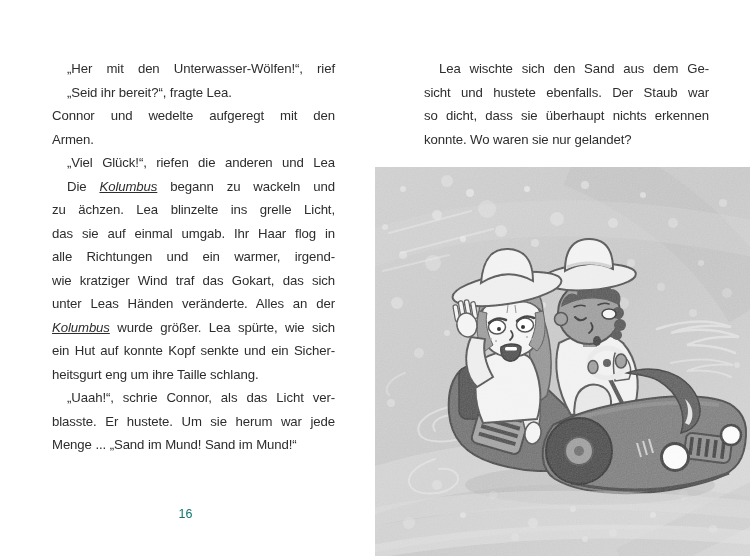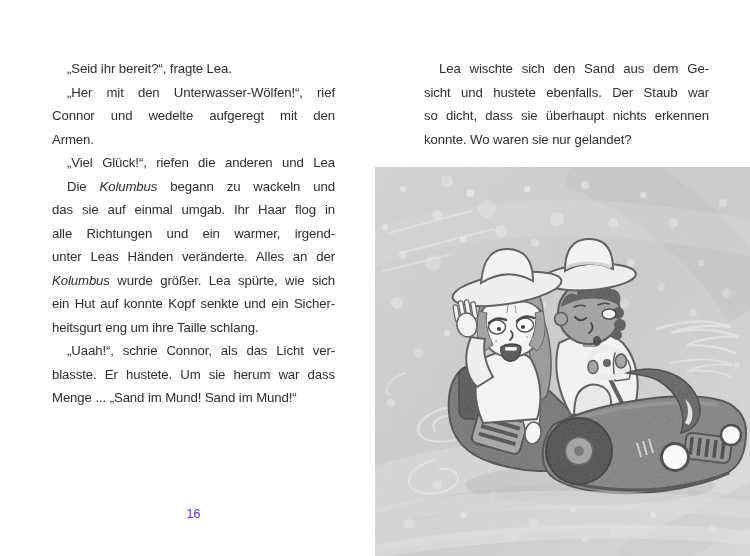--- a/index.html
+++ b/index.html
@@ -5,46 +5,48 @@
   html,body{margin:0;padding:0;background:#ffffff;}
   body{width:750px;height:556px;font-family:"Liberation Sans",sans-serif;}
   .page{position:relative;width:750px;height:556px;background:#ffffff;overflow:hidden;}
   .col{position:absolute;top:57px;color:#2d2d2d;font-size:13.2px;letter-spacing:-0.1px;}
   .col-left{left:52px;width:283px;}
   .col-right{left:424px;width:285px;}
   .line{height:23.5px;line-height:23.5px;}
   .j{text-align:justify;text-align-last:justify;-moz-text-align-last:justify;}
   .last{text-align:left;}
   .indent{text-indent:15px;}
-  .line i{font-style:italic;}
-  .pagenum{position:absolute;left:52px;width:283px;top:507px;text-align:center;
-           font-size:12.5px;color:#6d28d9;}
+  .line i{font-style:italic;text-decoration:underline;}
+  .pagenum{position:absolute;left:44px;width:283px;top:507px;text-align:center;
+           font-size:12.5px;color:#0f766e;}
   .illu{position:absolute;left:375px;top:167px;width:375px;height:389px;}
   .illu svg{display:block;width:100%;height:100%;}
 </style>
 </head>
 <body>
 
 <div class="page">
 
   <div class="col col-left">
+    <div class="line indent j">„Her mit den Unterwasser-Wölfen!“, rief</div>
     <div class="line indent last">„Seid ihr bereit?“, fragte Lea.</div>
-    <div class="line indent j">„Her mit den Unterwasser-Wölfen!“, rief</div>
     <div class="line j">Connor und wedelte aufgeregt mit den</div>
     <div class="line last">Armen.</div>
     <div class="line indent j">„Viel Glück!“, riefen die anderen und Lea</div>
     <div class="line indent j"><span>Die </span><i>Kolumbus</i><span> begann zu wackeln und</span></div>
+    <div class="line j">zu ächzen. Lea blinzelte ins grelle Licht,</div>
     <div class="line j">das sie auf einmal umgab. Ihr Haar flog in</div>
     <div class="line j">alle Richtungen und ein warmer, irgend-</div>
+    <div class="line j">wie kratziger Wind traf das Gokart, das sich</div>
     <div class="line j">unter Leas Händen veränderte. Alles an der</div>
     <div class="line j"><i>Kolumbus</i><span> wurde größer. Lea spürte, wie sich</span></div>
     <div class="line j">ein Hut auf konnte Kopf senkte und ein Sicher-</div>
     <div class="line last">heitsgurt eng um ihre Taille schlang.</div>
     <div class="line indent j">„Uaah!“, schrie Connor, als das Licht ver-</div>
-    <div class="line j">blasste. Er hustete. Um sie herum war dass</div>
+    <div class="line j">blasste. Er hustete. Um sie herum war jede</div>
     <div class="line last">Menge ... „Sand im Mund! Sand im Mund!“</div>
   </div>
 
   <div class="col col-right">
     <div class="line indent j">Lea wischte sich den Sand aus dem Ge-</div>
     <div class="line j">sicht und hustete ebenfalls. Der Staub war</div>
     <div class="line j">so dicht, dass sie überhaupt nichts erkennen</div>
     <div class="line last">konnte. Wo waren sie nur gelandet?</div>
   </div>
 

